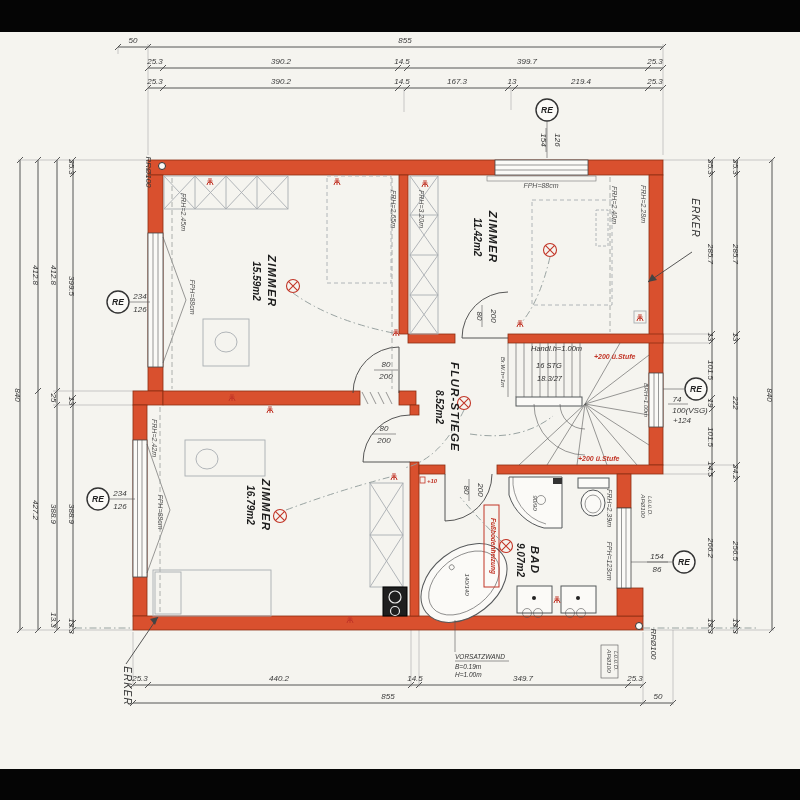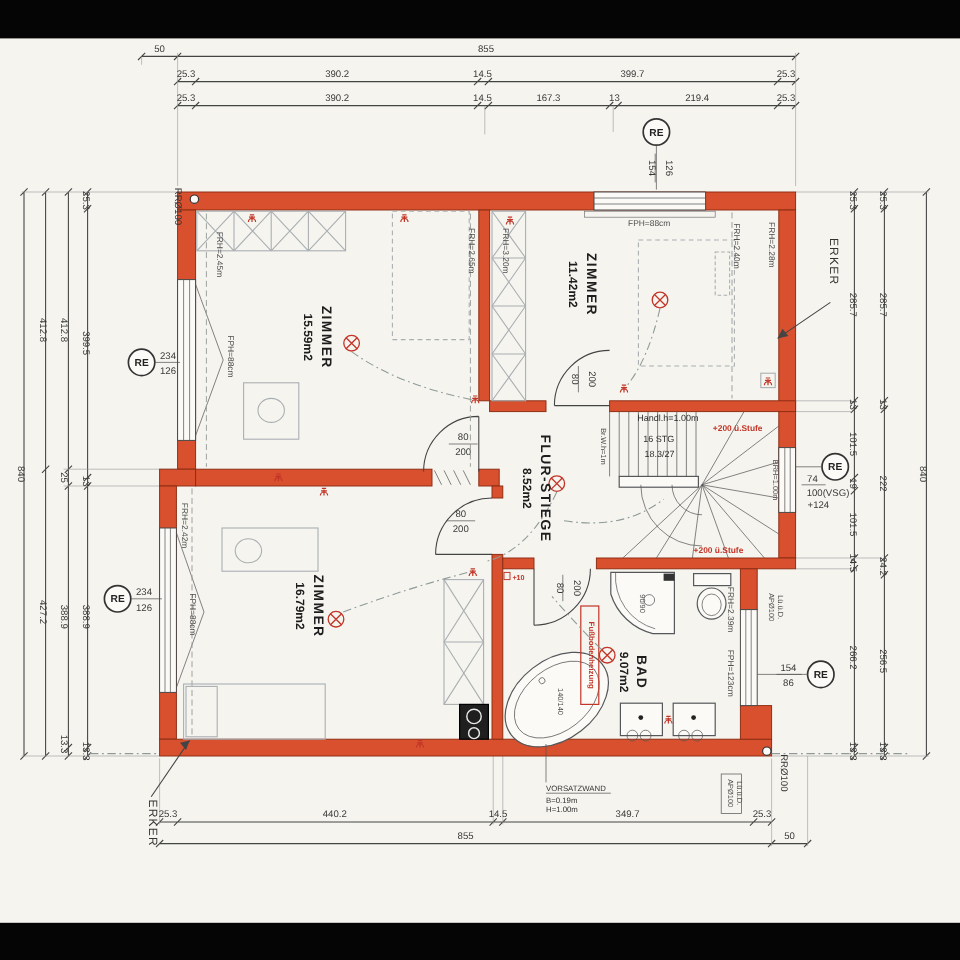--- a/index.html
+++ b/index.html
@@ -1,16 +1,16 @@
 <!DOCTYPE html>
 <html><head>
 <meta charset="utf-8">
 <style>
   html,body{margin:0;padding:0;background:#000;}
-  #stage{position:relative;width:800px;height:800px;background:#f5f4ef;overflow:hidden;}
+  #stage{position:relative;width:800px;height:800px;background:#f5f4ef;overflow:hidden;font-style:italic;}
   svg{display:block;}
   svg text{font-family:"Liberation Sans","DejaVu Sans",sans-serif;}
   .dimc{font-size:8px;fill:#3a3a3a;text-anchor:middle;}
   .frh{font-size:7px;fill:#4e4e4e;text-anchor:middle;}
   .tiny{font-size:6.2px;fill:#4e4e4e;text-anchor:middle;}
   .rname{font-size:11.5px;font-weight:bold;fill:#1d1d1d;letter-spacing:1.2px;text-anchor:middle;}
   .rarea{font-size:10px;font-weight:bold;fill:#1d1d1d;text-anchor:middle;}
   .stair{font-size:7.5px;fill:#2e2e2e;}
   .redt{font-size:7px;fill:#c23527;font-weight:bold;}
   .retag{font-size:8.5px;font-weight:bold;fill:#222;text-anchor:middle;}

